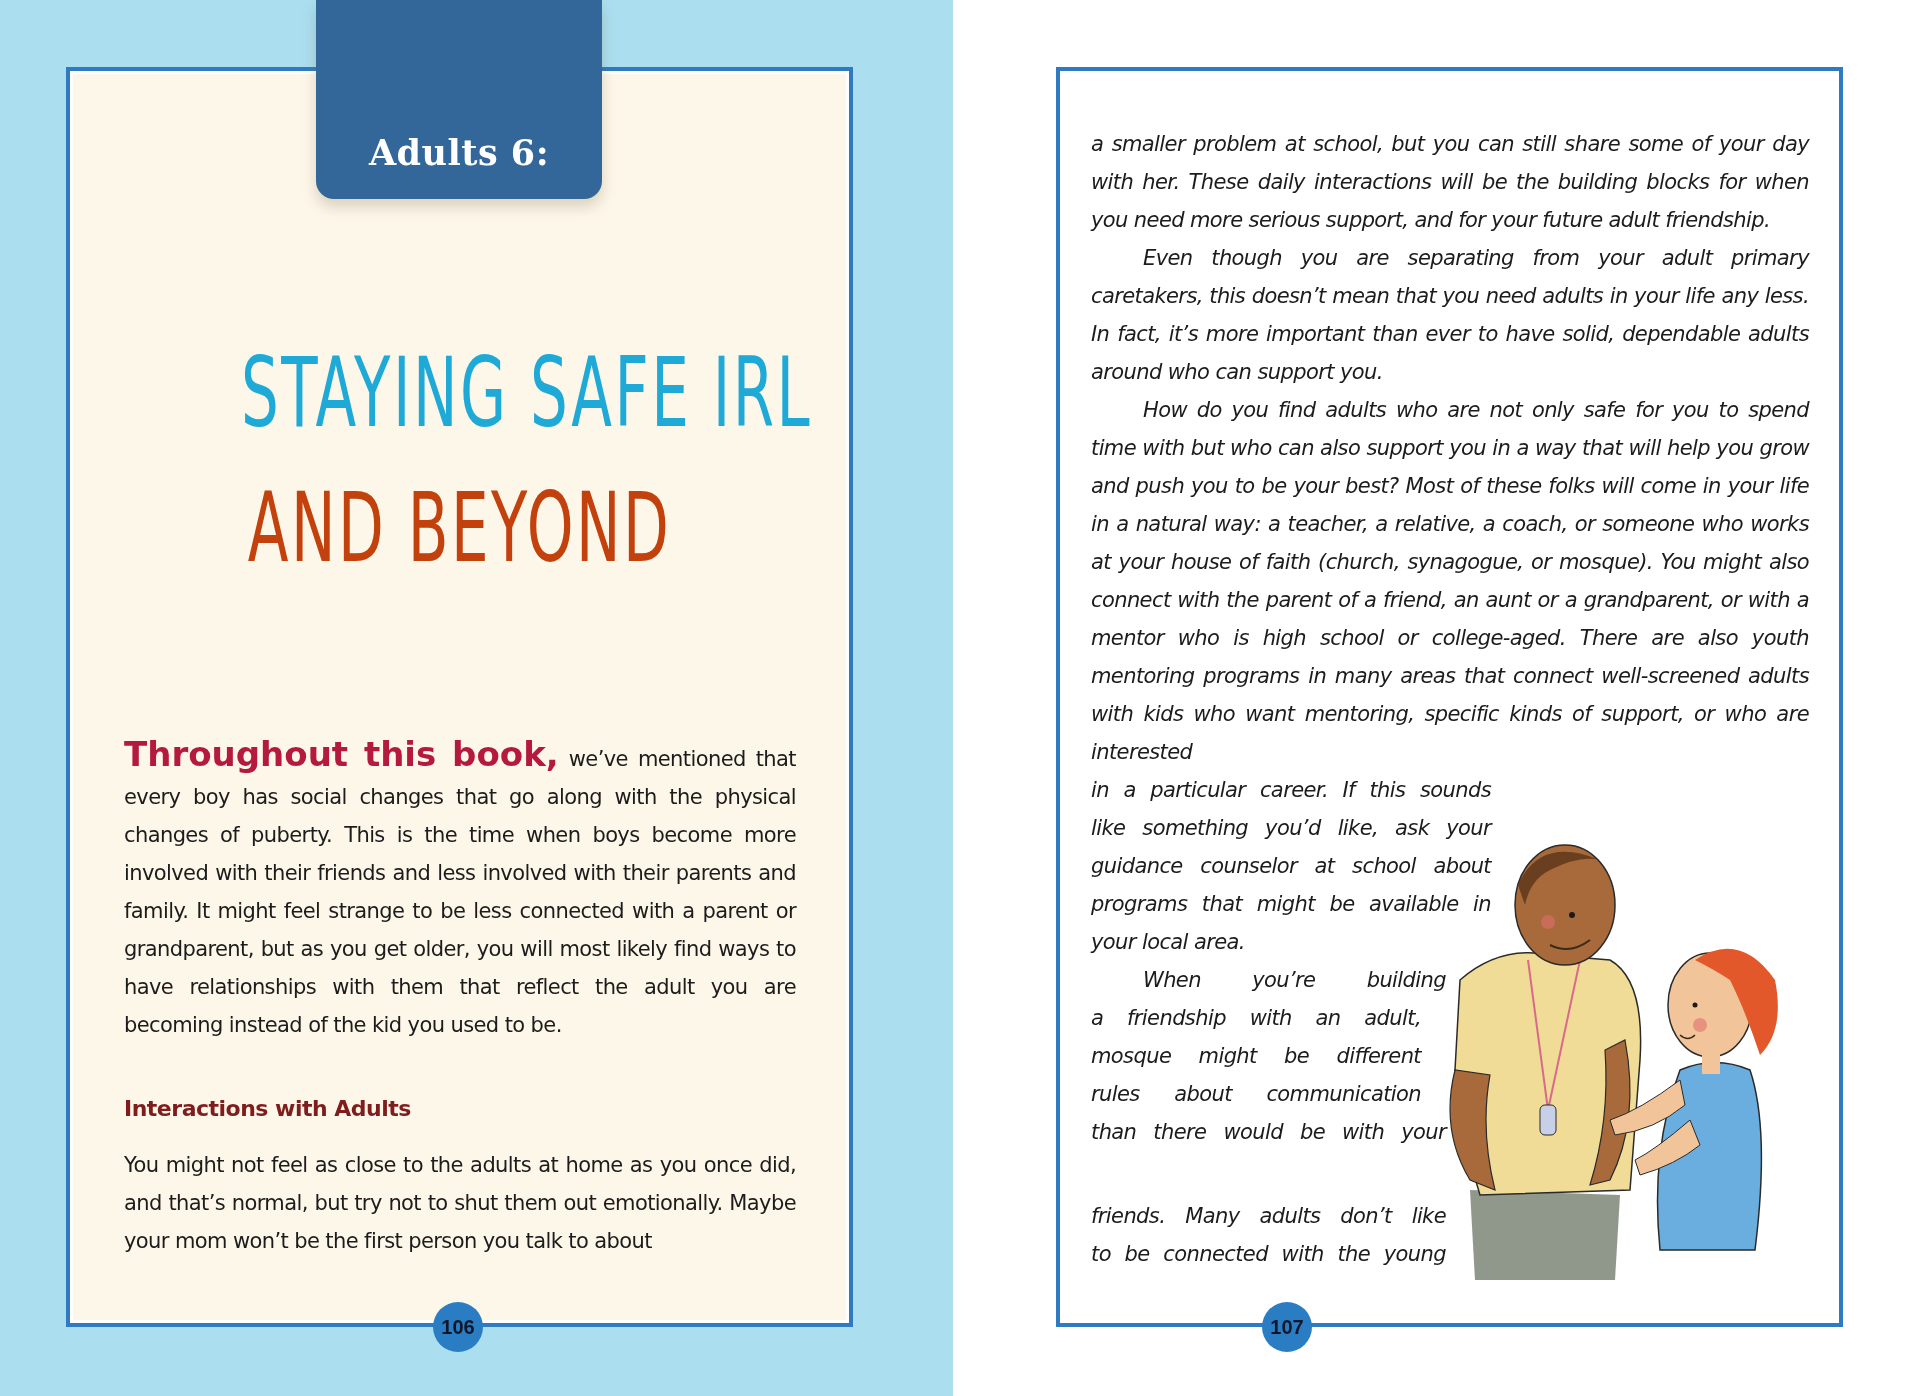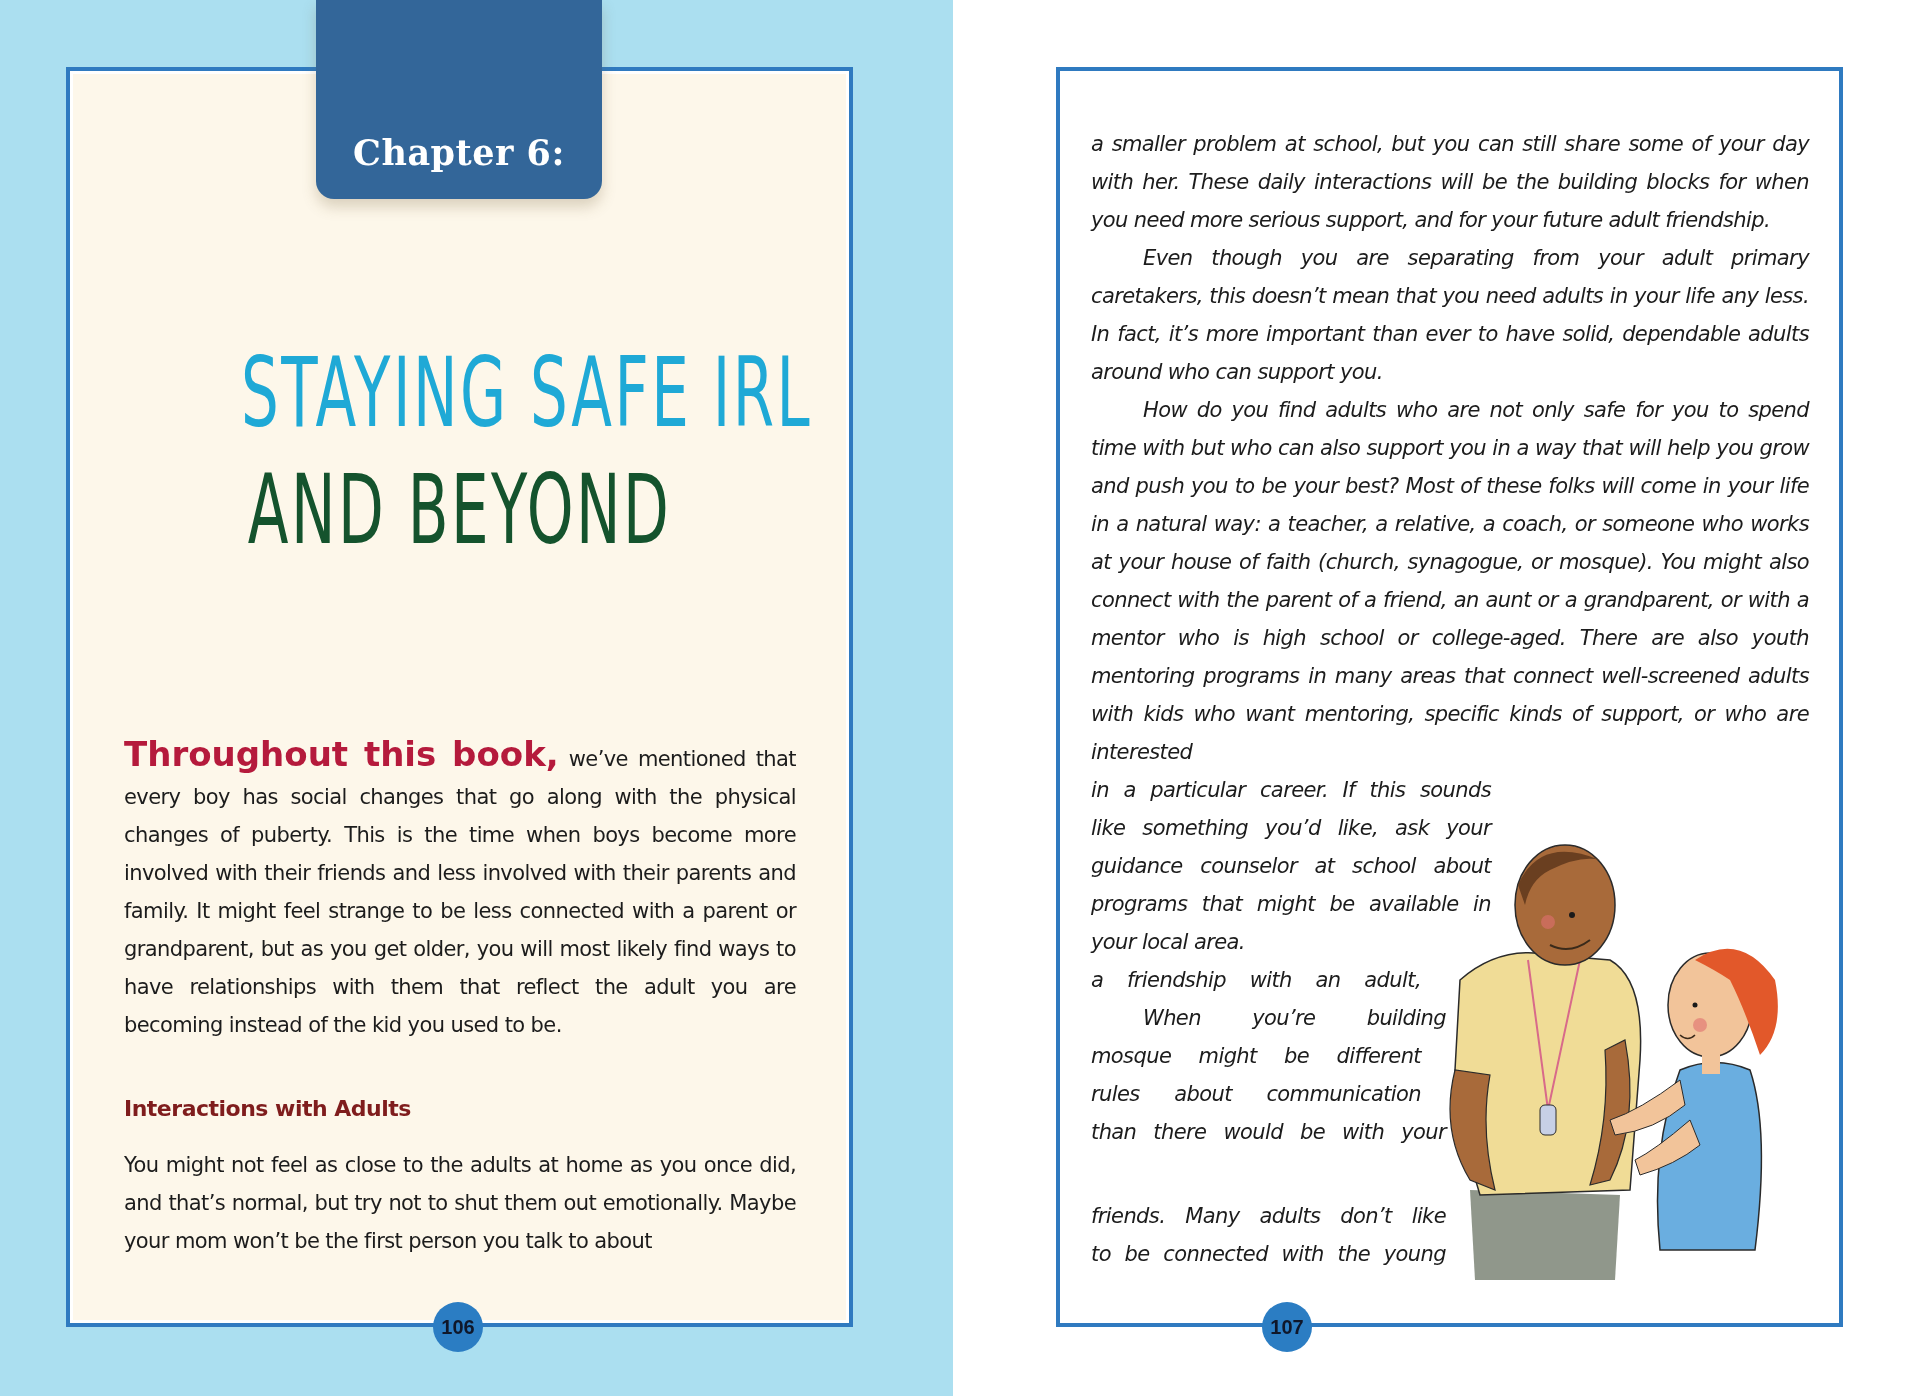--- a/index.html
+++ b/index.html
@@ -10,21 +10,21 @@
   .frame { position:absolute; top:67px; height:1260px; box-sizing:border-box; border:4px solid #2f7ac0; }
   .frame-left { left:66px; width:787px; background:#fdf7ea; box-shadow: inset 0 0 0 3px #ffffff; }
   .frame-right { left:103px; width:787px; background:#ffffff; }
 
   .chapter-tab { position:absolute; left:316px; top:0; width:286px; height:199px; background:#336699; border-radius:0 0 18px 18px; box-shadow:0 8px 14px rgba(120,100,60,0.25); z-index:3; }
   .chapter-label { position:absolute; left:0; right:0; top:132px; text-align:center; color:#ffffff; font-family:"DejaVu Serif", serif; font-weight:bold; font-size:35px; letter-spacing:0.5px; }
 
   .title { position:absolute; left:66px; width:787px; text-align:center; font-family:"DejaVu Sans", sans-serif; font-weight:normal; line-height:1; }
   .title span { display:inline-block; transform:scaleX(0.62); transform-origin:center; letter-spacing:4px; white-space:nowrap; }
   .title-line1 { top:345px; color:#1fa9d6; font-size:96px; }
-  .title-line2 { top:462px; color:#14532d; font-size:96px; }
+  .title-line2 { top:480px; color:#c2410c; font-size:96px; }
 
   .text { position:absolute; font-family:"DejaVu Sans", sans-serif; font-size:21px; color:#1c1c1c; line-height:38px; text-align:justify; letter-spacing:-0.6px; }
   .text p { margin:0; }
   .lead { color:#b51a3c; font-weight:bold; font-size:34px; letter-spacing:0px; }
   .indent { text-indent:52px; }
 
   .left-body { left:124px; top:735px; width:672px; }
   .subhead { position:absolute; left:124px; top:1096px; color:#7f1d1d; font-weight:bold; font-size:22px; font-family:"DejaVu Sans", sans-serif; letter-spacing:-0.5px; }
   .left-body2 { left:124px; top:1146px; width:672px; }
 
@@ -36,21 +36,21 @@
   .badge-right { left:1262px; top:1302px; }
 
   .illustration { position:absolute; left:1440px; top:830px; width:380px; height:450px; z-index:2; }
 </style>
 </head>
 <body>
 
 <div class="page-left">
   <div class="frame frame-left"></div>
   <div class="chapter-tab">
-    <div class="chapter-label">Chapter 6:</div>
+    <div class="chapter-label">Adults 6:</div>
   </div>
   <div class="title title-line1"><span>STAYING SAFE IRL</span></div>
   <div class="title title-line2"><span>AND BEYOND</span></div>
 
   <div class="text left-body">
     <p><span class="lead">Throughout this book,</span><span> we’ve mentioned that every boy has social changes that go along with the physical changes of puberty. This is the time when boys become more involved with their friends and less involved with their parents and family. It might feel strange to be less connected with a parent or grandparent, but as you get older, you will most likely find ways to have relationships with them that reflect the adult you are becoming instead of the kid you used to be.</span></p>
   </div>
 
   <div class="subhead">Interactions with Adults</div>
   <div class="text left-body2">
@@ -69,22 +69,22 @@
   <p class="indent">Even though you are separating from your adult primary caretakers, this doesn’t mean that you need adults in your life any less. In fact, it’s more important than ever to have solid, dependable adults around who can support you.</p>
   <p class="indent"><span id="p3main">How do you find adults who are not only safe for you to spend time with but who can also support you in a way that will help you grow and push you to be your best? Most of these folks will come in your life in a natural way: a teacher, a relative, a coach, or someone who works at your house of faith (church, synagogue, or mosque). You might also connect with the parent of a friend, an aunt or a grandparent, or with a mentor who is high school or college-aged. There are also youth mentoring programs in many areas that connect well-screened adults with kids who want mentoring, specific kinds of support, or who are interested</span></p>
   <div style="width:400px;">
     <span class="wrap-line" style="text-align-last:justify;">in a particular career. If this sounds</span>
     <span class="wrap-line" style="text-align-last:justify;">like something you’d like, ask your</span>
     <span class="wrap-line" style="text-align-last:justify;">guidance counselor at school about</span>
     <span class="wrap-line" style="text-align-last:justify;">programs that might be available in</span>
     <span class="wrap-line">your local area.</span>
   </div>
   <div style="width:355px;">
+    <span class="wrap-line" style="text-align-last:justify; padding-left:52px;">When you’re building</span>
     <span class="wrap-line" style="text-align-last:justify; width:330px;">a friendship with an adult,</span>
-    <span class="wrap-line" style="text-align-last:justify; padding-left:52px;">When you’re building</span>
     <span class="wrap-line" style="text-align-last:justify; width:330px;">mosque might be different</span>
     <span class="wrap-line" style="text-align-last:justify; width:330px;">rules about communication</span>
     <span class="wrap-line" style="text-align-last:justify;">than there would be with your</span>
     <span class="wrap-line" style="text-align-last:justify;margin-top:46px;">friends. Many adults don’t like</span>
     <span class="wrap-line" style="text-align-last:justify;">to be connected with the young</span>
   </div>
 </div>
 
 <svg class="illustration" viewBox="0 0 380 450" xmlns="http://www.w3.org/2000/svg">
 

